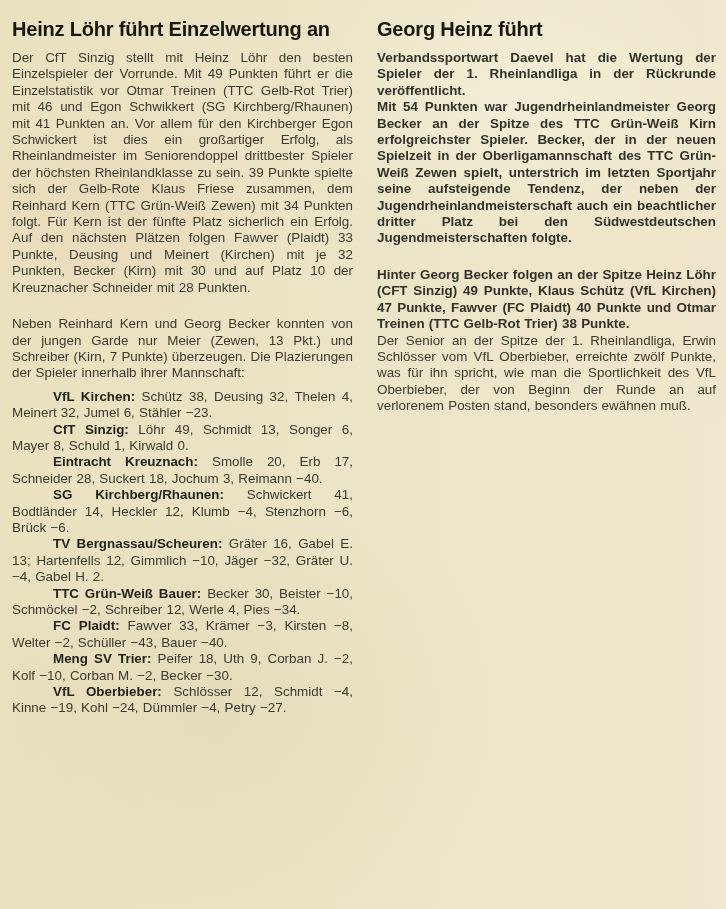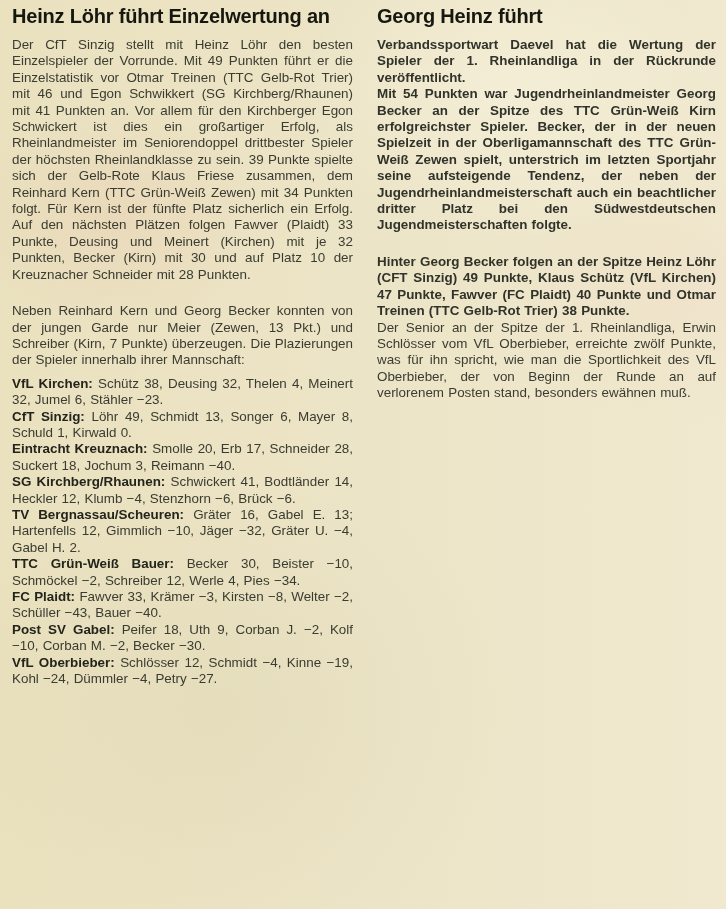--- a/index.html
+++ b/index.html
@@ -14,21 +14,21 @@
     background:
       radial-gradient(220px 160px at 16% 24%, rgba(221,140,120,0.10), transparent 70%),
       radial-gradient(260px 200px at 94% 32%, rgba(230,160,150,0.07), transparent 70%),
       radial-gradient(420px 320px at 30% 78%, rgba(188,186,142,0.14), transparent 72%),
       radial-gradient(300px 220px at 70% 10%, rgba(255,252,238,0.35), transparent 70%),
       linear-gradient(90deg, #eae1bf 0%, #ece4c6 48%, #f0e9cf 100%);
     overflow: hidden;
   }
   .col {
     position: absolute;
-    top: 4px;
+    top: 17px;
   }
   .col-left  { left: 12px;  width: 341px; }
   .col-right { left: 377px; width: 339px; }
   h1.headline {
     margin: 0 0 9px 0;
     font-size: 20px;
     line-height: 24px;
     font-weight: 700;
     letter-spacing: -0.2px;
     color: #16170f;
@@ -37,41 +37,41 @@
     margin: 0;
     font-size: 13.4px;
     line-height: 16.4px;
     text-align: justify;
     color: #3a3c31;
     word-spacing: 0.5px;
   }
   p.gap-before { margin-top: 20px; }
   .col-right p.w700 { font-weight: 700; color: #31332a; }
   .teams { margin-top: 7px; }
-  .teams p.body b { color: #23251c; }
+  .teams p.body b { color: #23251c; margin-left: 41px; }
 </style>
 </head>
 <body>
 
 <div class="paper">
 
   <div class="col col-left">
     <h1 class="headline">Heinz Löhr führt Einzelwertung an</h1>
     <p class="body">Der CfT Sinzig stellt mit Heinz Löhr den besten Einzelspieler der Vorrunde. Mit 49 Punkten führt er die Einzelstatistik vor Otmar Treinen (TTC Gelb-Rot Trier) mit 46 und Egon Schwikkert (SG Kirchberg/Rhaunen) mit 41 Punkten an. Vor allem für den Kirchberger Egon Schwickert ist dies ein großartiger Erfolg, als Rheinlandmeister im Seniorendoppel drittbester Spieler der höchsten Rheinlandklasse zu sein. 39 Punkte spielte sich der Gelb-Rote Klaus Friese zusammen, dem Reinhard Kern (TTC Grün-Weiß Zewen) mit 34 Punkten folgt. Für Kern ist der fünfte Platz sicherlich ein Erfolg. Auf den nächsten Plätzen folgen Fawver (Plaidt) 33 Punkte, Deusing und Meinert (Kirchen) mit je 32 Punkten, Becker (Kirn) mit 30 und auf Platz 10 der Kreuznacher Schneider mit 28 Punkten.</p>
     <p class="body gap-before">Neben Reinhard Kern und Georg Becker konnten von der jungen Garde nur Meier (Zewen, 13 Pkt.) und Schreiber (Kirn, 7 Punkte) überzeugen. Die Plazierungen der Spieler innerhalb ihrer Mannschaft:</p>
 
     <div class="teams">
       <p class="body"><b>VfL Kirchen:</b> <span>Schütz 38, Deusing 32, Thelen 4, Meinert 32, Jumel 6, Stähler −23.</span></p>
       <p class="body"><b>CfT Sinzig:</b> <span>Löhr 49, Schmidt 13, Songer 6, Mayer 8, Schuld 1, Kirwald 0.</span></p>
       <p class="body"><b>Eintracht Kreuznach:</b> <span>Smolle 20, Erb 17, Schneider 28, Suckert 18, Jochum 3, Reimann −40.</span></p>
       <p class="body"><b>SG Kirchberg/Rhaunen:</b> <span>Schwickert 41, Bodtländer 14, Heckler 12, Klumb −4, Stenzhorn −6, Brück −6.</span></p>
       <p class="body"><b>TV Bergnassau/Scheuren:</b> <span>Gräter 16, Gabel E. 13; Hartenfells 12, Gimmlich −10, Jäger −32, Gräter U. −4, Gabel H. 2.</span></p>
       <p class="body"><b>TTC Grün-Weiß Bauer:</b> <span>Becker 30, Beister −10, Schmöckel −2, Schreiber 12, Werle 4, Pies −34.</span></p>
       <p class="body"><b>FC Plaidt:</b> <span>Fawver 33, Krämer −3, Kirsten −8, Welter −2, Schüller −43, Bauer −40.</span></p>
-      <p class="body"><b>Post SV Gabel:</b> <span>Peifer 18, Uth 9, Corban J. −2, Kolf −10, Corban M. −2, Becker −30.</span></p>
+      <p class="body"><b>Meng SV Trier:</b> <span>Peifer 18, Uth 9, Corban J. −2, Kolf −10, Corban M. −2, Becker −30.</span></p>
       <p class="body"><b>VfL Oberbieber:</b> <span>Schlösser 12, Schmidt −4, Kinne −19, Kohl −24, Dümmler −4, Petry −27.</span></p>
     </div>
   </div>
 
   <div class="col col-right">
     <h1 class="headline">Georg Heinz führt</h1>
     <p class="body w700">Verbandssportwart Daevel hat die Wertung der Spieler der 1. Rheinlandliga in der Rückrunde veröffentlicht.</p>
     <p class="body w700">Mit 54 Punkten war Jugendrheinlandmeister Georg Becker an der Spitze des TTC Grün-Weiß Kirn erfolgreichster Spieler. Becker, der in der neuen Spielzeit in der Oberligamannschaft des TTC Grün-Weiß Zewen spielt, unterstrich im letzten Sportjahr seine aufsteigende Tendenz, der neben der Jugendrheinlandmeisterschaft auch ein beachtlicher dritter Platz bei den Südwestdeutschen Jugendmeisterschaften folgte.</p>
     <p class="body w700 gap-before">Hinter Georg Becker folgen an der Spitze Heinz Löhr (CFT Sinzig) 49 Punkte, Klaus Schütz (VfL Kirchen) 47 Punkte, Fawver (FC Plaidt) 40 Punkte und Otmar Treinen (TTC Gelb-Rot Trier) 38 Punkte.</p>
     <p class="body">Der Senior an der Spitze der 1. Rheinlandliga, Erwin Schlösser vom VfL Oberbieber, erreichte zwölf Punkte, was für ihn spricht, wie man die Sportlichkeit des VfL Oberbieber, der von Beginn der Runde an auf verlorenem Posten stand, besonders ewähnen muß.</p>

